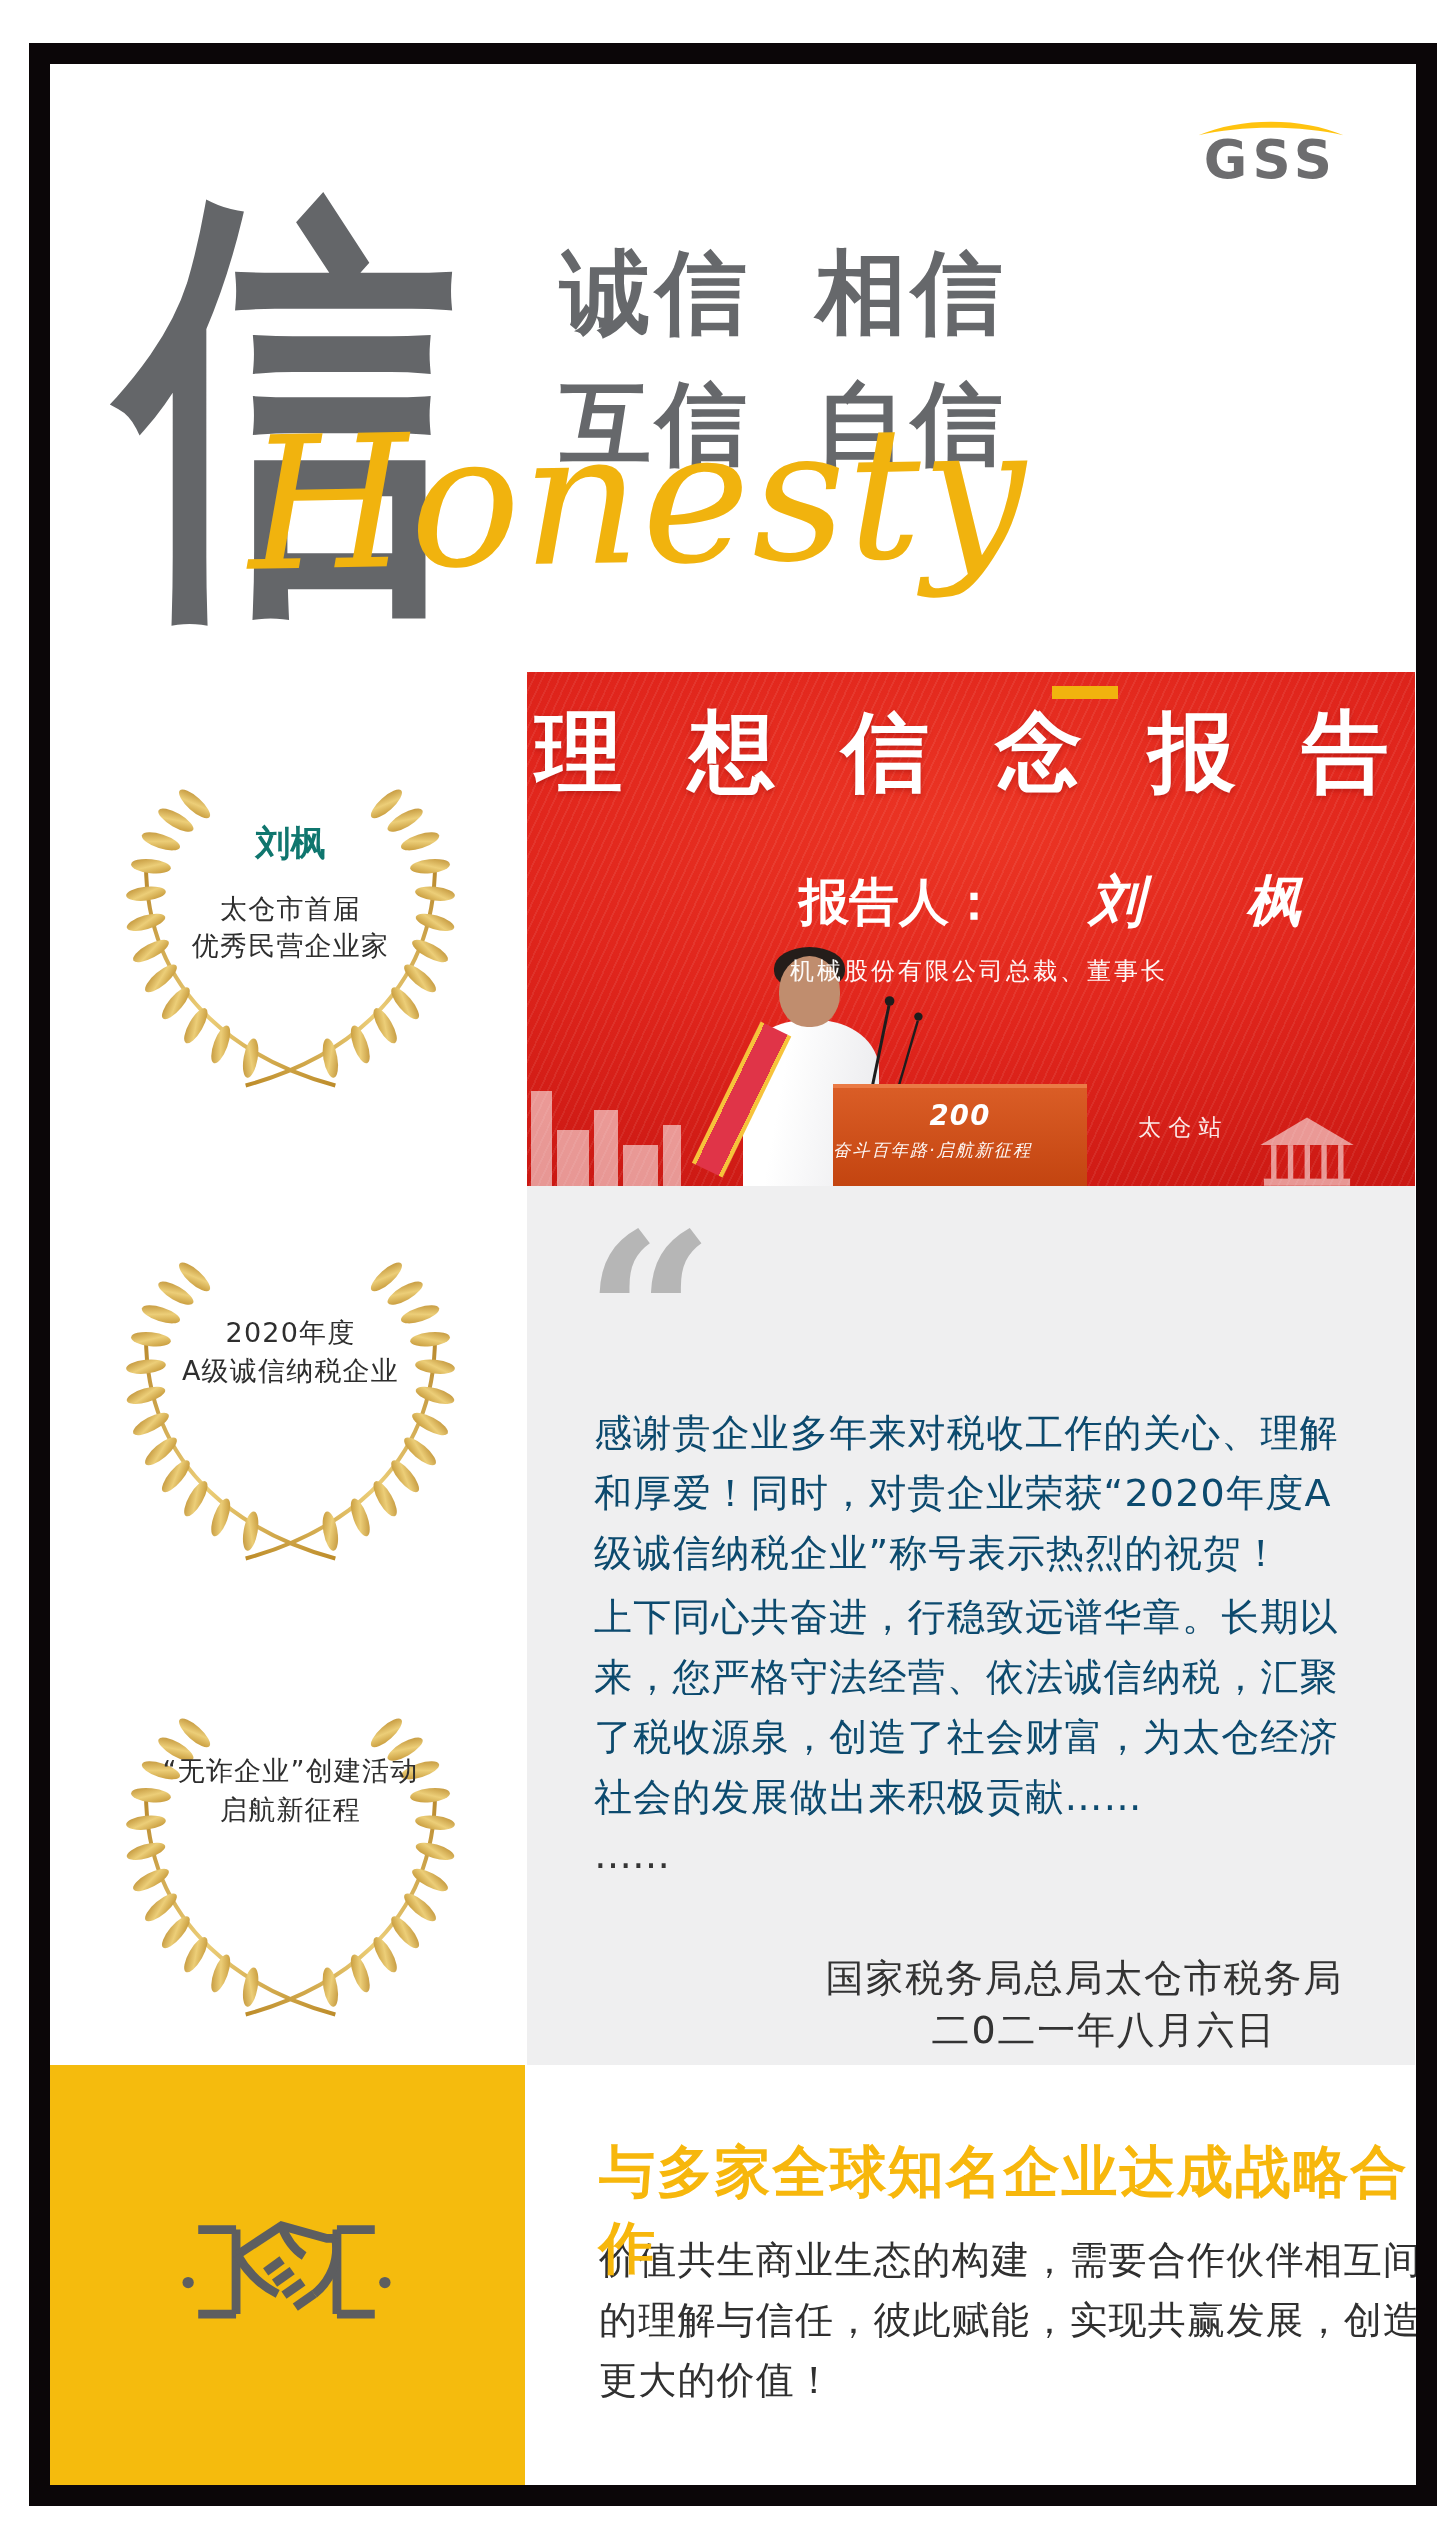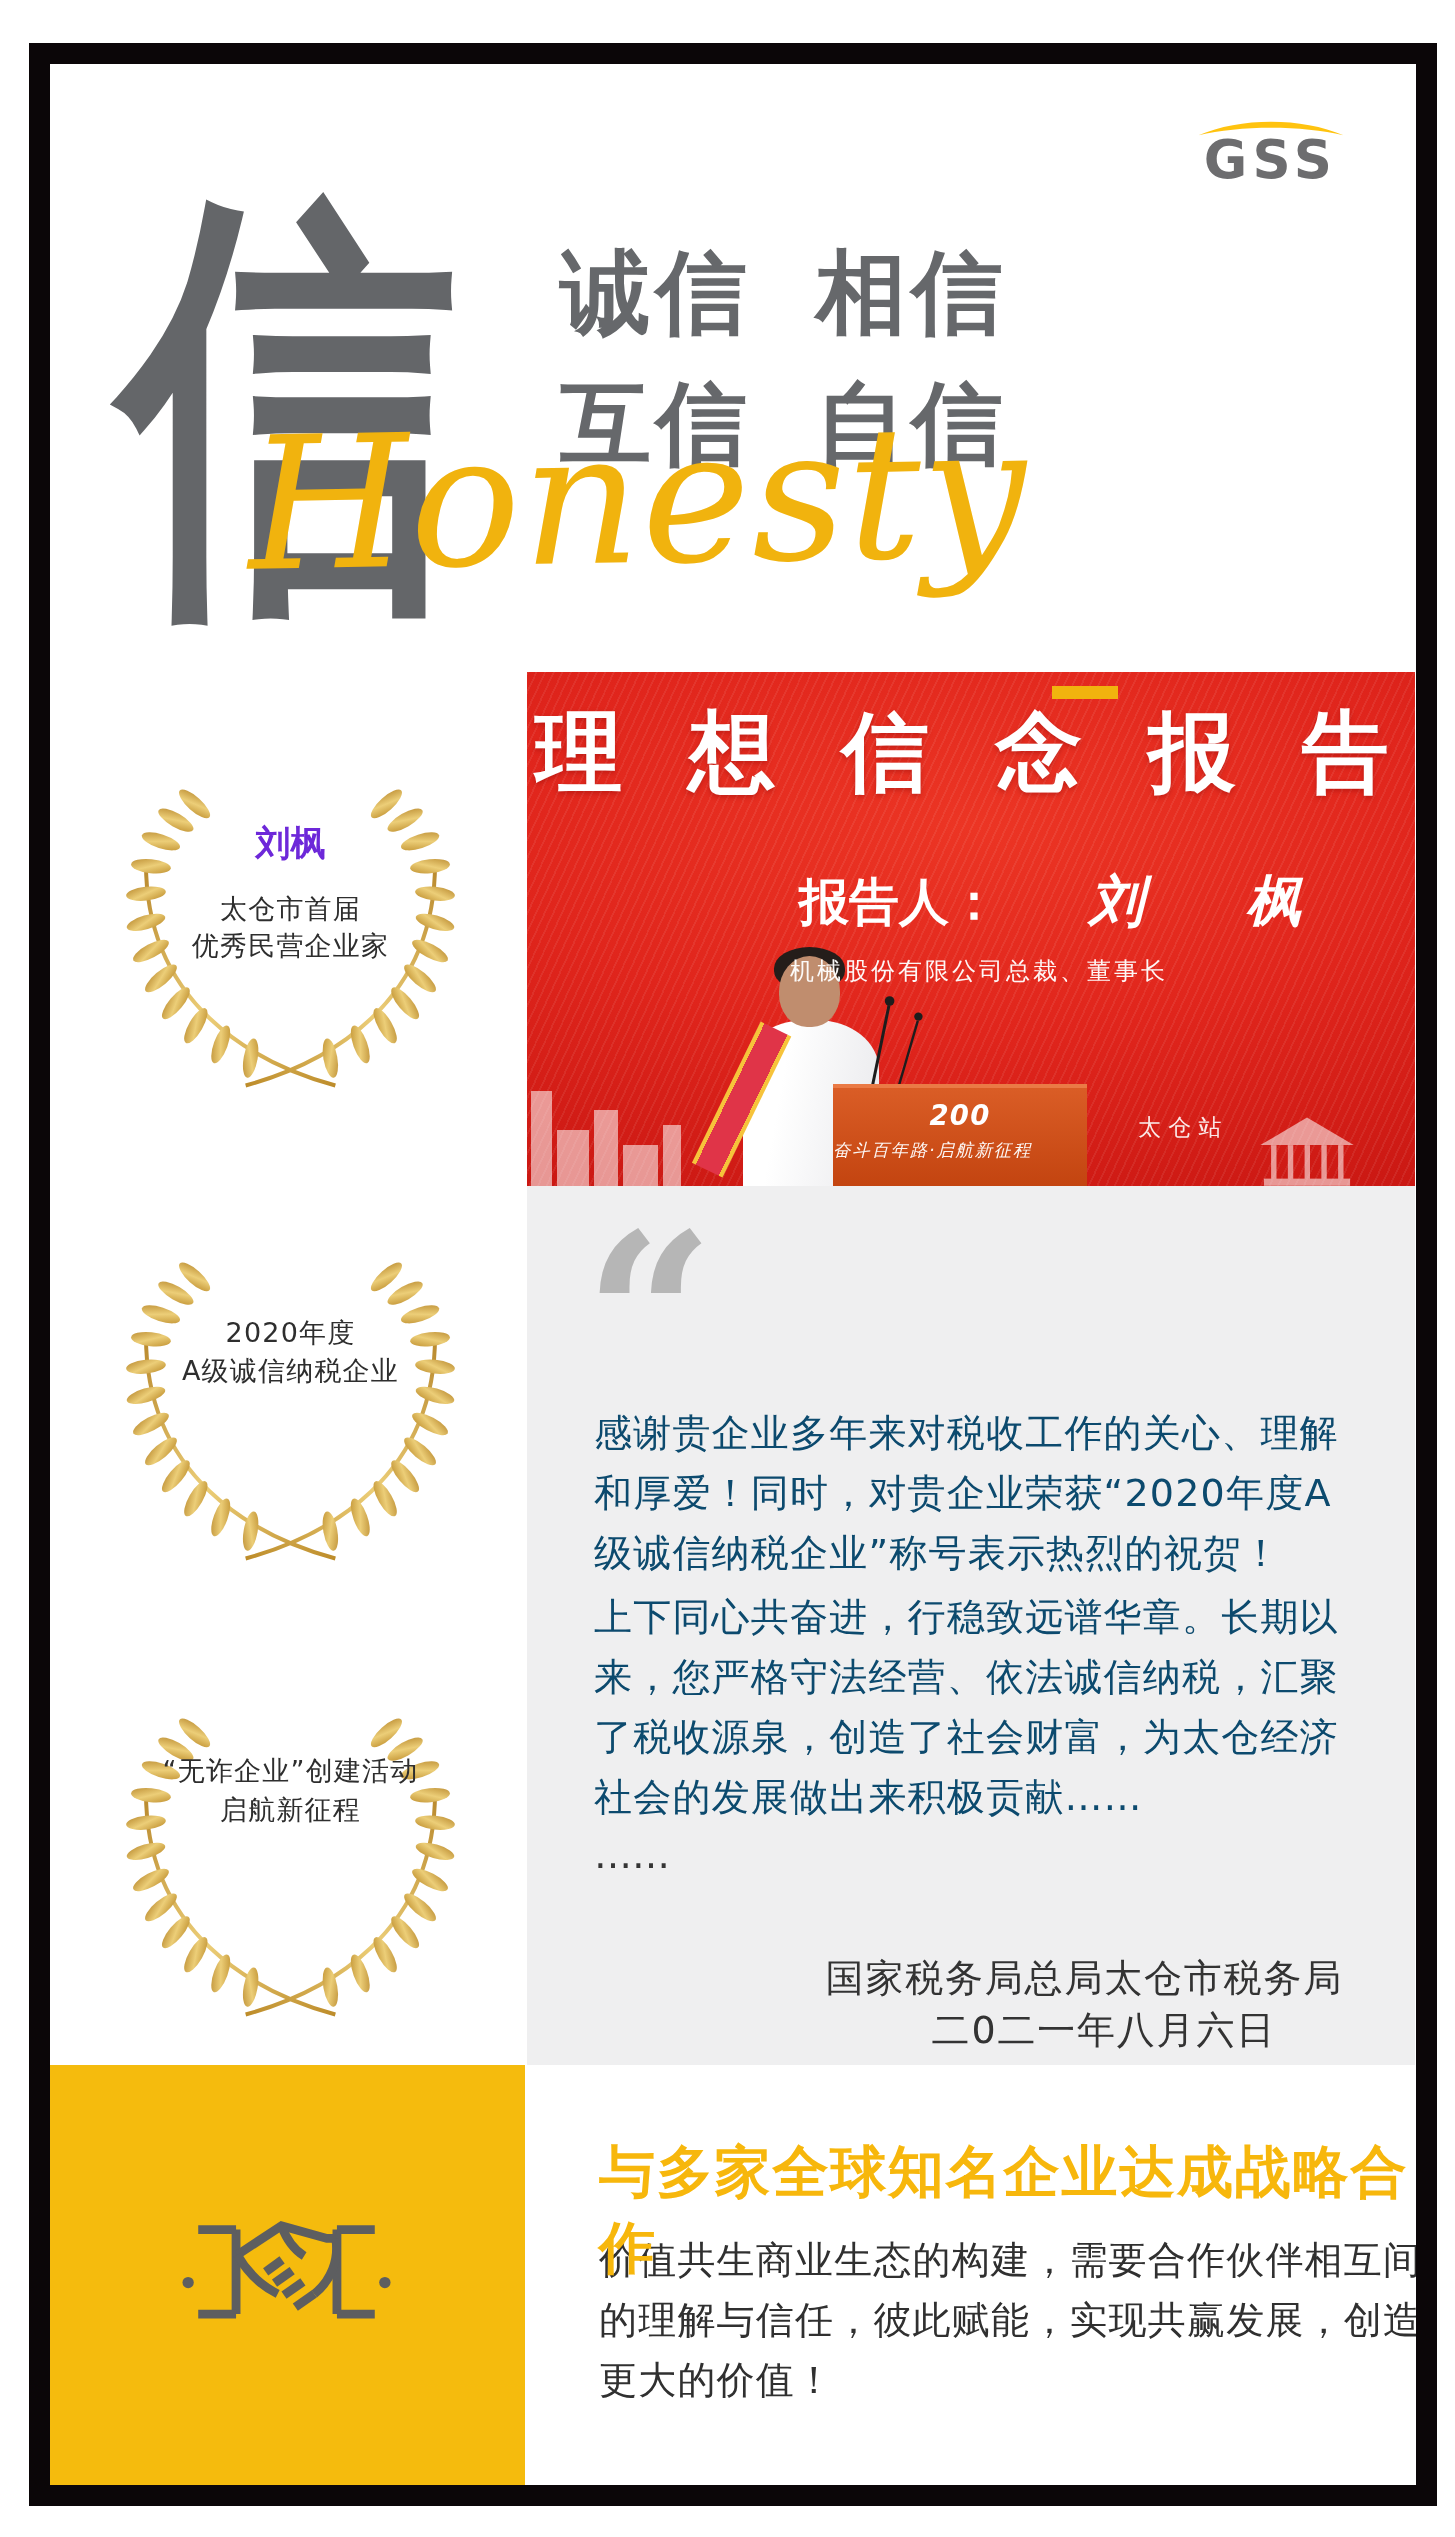--- a/index.html
+++ b/index.html
@@ -79,21 +79,21 @@
 
   
   .pt-headline{left:599px;top:2135px;font-size:56px;font-weight:700;color:#F7B70C;letter-spacing:1.8px;z-index:3;}
   .pt-body{left:599px;top:2230px;width:828px;font-size:38px;line-height:60px;color:#303030;
            letter-spacing:1.2px;z-index:3;}
 
   
   .badge{left:103px;width:375px;z-index:3;}
   .badge svg{display:block;}
   .b1{top:789px;height:305px;} .b2{top:1262px;height:305px;} .b3{top:1718px;height:305px;}
-  .bd-title{position:absolute;left:0;width:100%;text-align:center;font-size:35px;font-weight:700;color:#6d28d9;}
+  .bd-title{position:absolute;left:0;width:100%;text-align:center;font-size:35px;font-weight:700;color:#0f766e;}
   .bd-line{position:absolute;left:0;width:100%;text-align:center;font-size:27px;color:#2e2e2e;letter-spacing:1.2px;}
   .b1 .bd-title{top:31px;} .b1 .ln1{top:102px;} .b1 .ln2{top:139px;}
   .b2 .ln1{top:53px;} .b2 .ln2{top:91px;}
   .b3 .ln1{top:35px;} .b3 .ln2{top:74px;}
 </style>
 </head>
 <body>
 
 <div class="poster">
 

